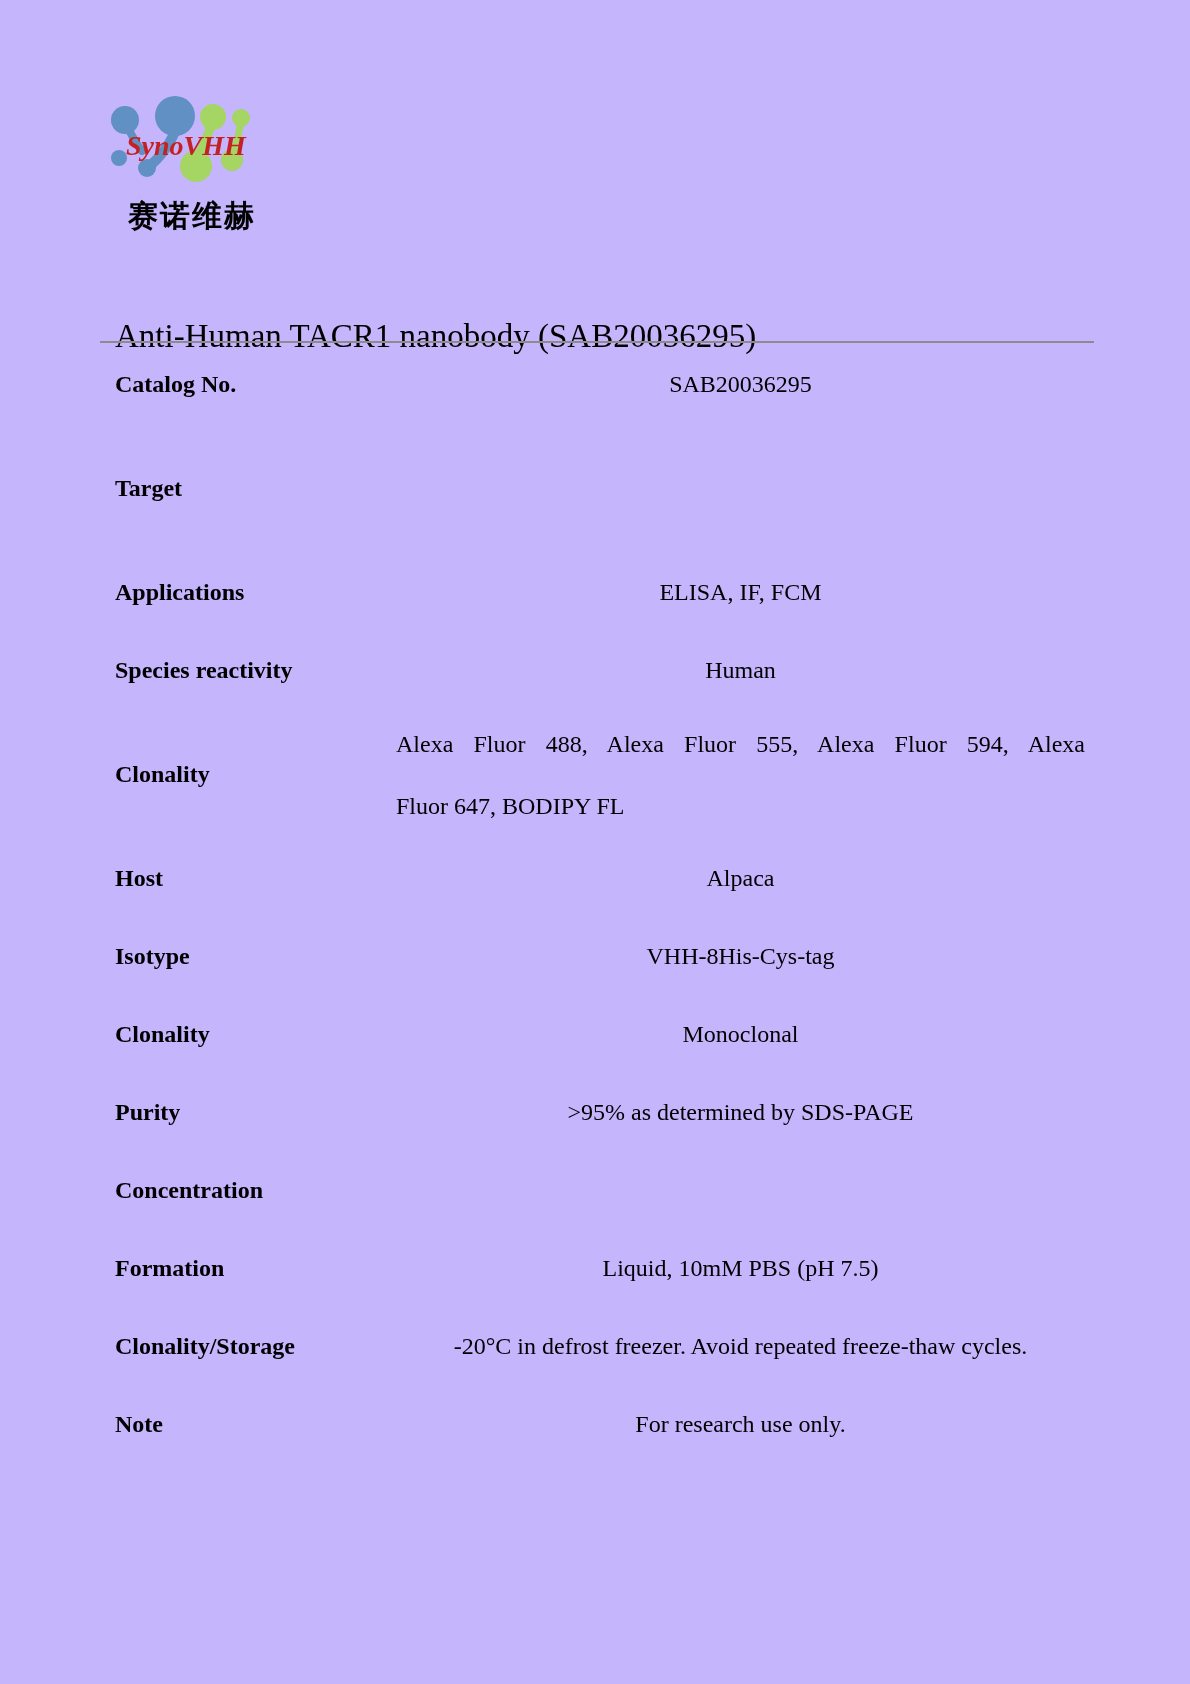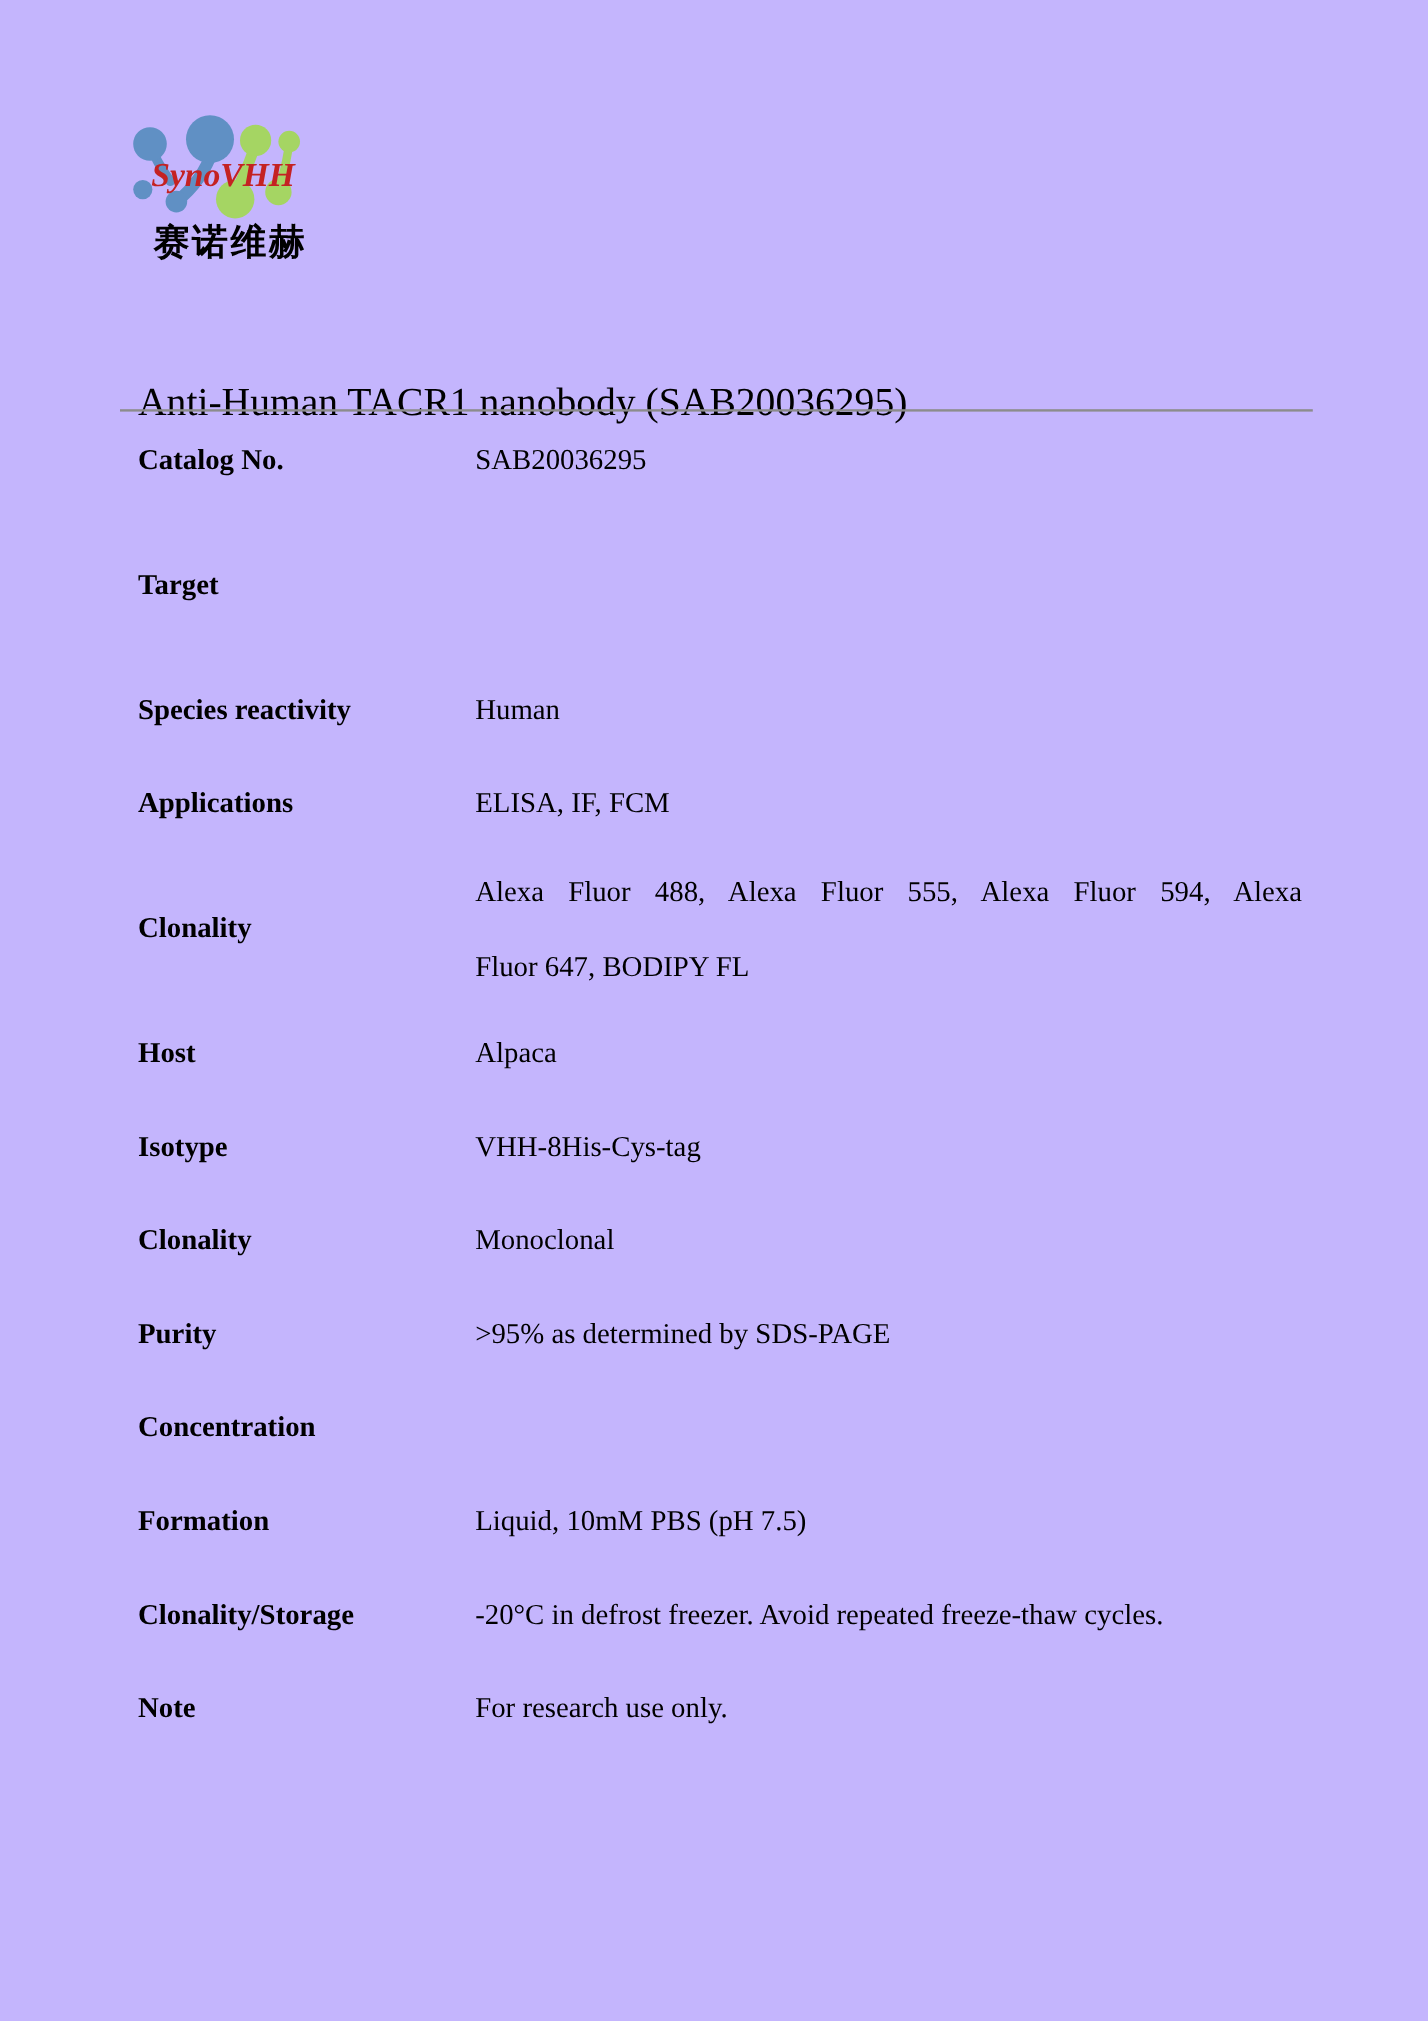--- a/index.html
+++ b/index.html
@@ -6,21 +6,21 @@
   .page {
     position:relative;
     width:1190px; height:1684px;
     background:#c4b5fd;
     font-family:"Liberation Serif", serif;
     color:#000;
     overflow:hidden;
   }
   .logo-svg { position:absolute; left:98px; top:90px; }
   .brand-cn {
-    position:absolute; left:128px; top:182px;
+    position:absolute; left:128px; top:196px;
     font-size:30px; font-weight:700; letter-spacing:2px;
     font-family:"Liberation Serif", serif;
   }
   .doc-title {
     position:absolute; left:115px; top:278px;
     font-size:33px; font-weight:400; white-space:nowrap;margin-top:40px;
   }
   .rule {
     position:absolute; left:100px; top:341px;
     width:994px; height:2px; background:#8c8c8c;
@@ -29,21 +29,21 @@
     position:absolute; left:115px; top:346px; width:970px;font-family:Liberation Serif, serif;
   }
   .row { display:flex; }
   .row.single { height:78px; align-items:center; }
   .row.double { height:130px; align-items:center; }
   .cell-label {
     width:281px; flex:0 0 281px;
     font-weight:700; font-size:24px; line-height:1.15;
   }
   .cell-value { flex:1 1 auto; font-size:24px; }
-  .row.single .cell-value { line-height:1.15; }
+  .row.single .cell-value { line-height:1.15;text-align:center; }
   .row.double .cell-value .vline { line-height:62px; }
   .vline.j { text-align:justify; text-align-last:justify; }
 </style>
 </head>
 <body>
 
 <div class="page">
 
   <svg class="logo-svg" width="160" height="96" viewBox="0 0 160 96">
     <g>
@@ -75,29 +75,29 @@
       <div class="row single">
         <div class="cell-label">Catalog No.</div>
         <div class="cell-value">
           <div class="vline">SAB20036295</div>
         </div>
       </div>
       <div class="row double">
         <div class="cell-label">Target</div>
       </div>
       <div class="row single">
+        <div class="cell-label">Applications</div>
+        <div class="cell-value">
+          <div class="vline">ELISA, IF, FCM</div>
+        </div>
+      </div>
+      <div class="row single">
         <div class="cell-label">Species reactivity</div>
         <div class="cell-value">
           <div class="vline">Human</div>
-        </div>
-      </div>
-      <div class="row single">
-        <div class="cell-label">Applications</div>
-        <div class="cell-value">
-          <div class="vline">ELISA, IF, FCM</div>
         </div>
       </div>
       <div class="row double">
         <div class="cell-label">Clonality</div>
         <div class="cell-value">
           <div class="vline j">Alexa Fluor 488, Alexa Fluor 555, Alexa Fluor 594, Alexa</div>
           <div class="vline">Fluor 647, BODIPY FL</div>
         </div>
       </div>
       <div class="row single">

